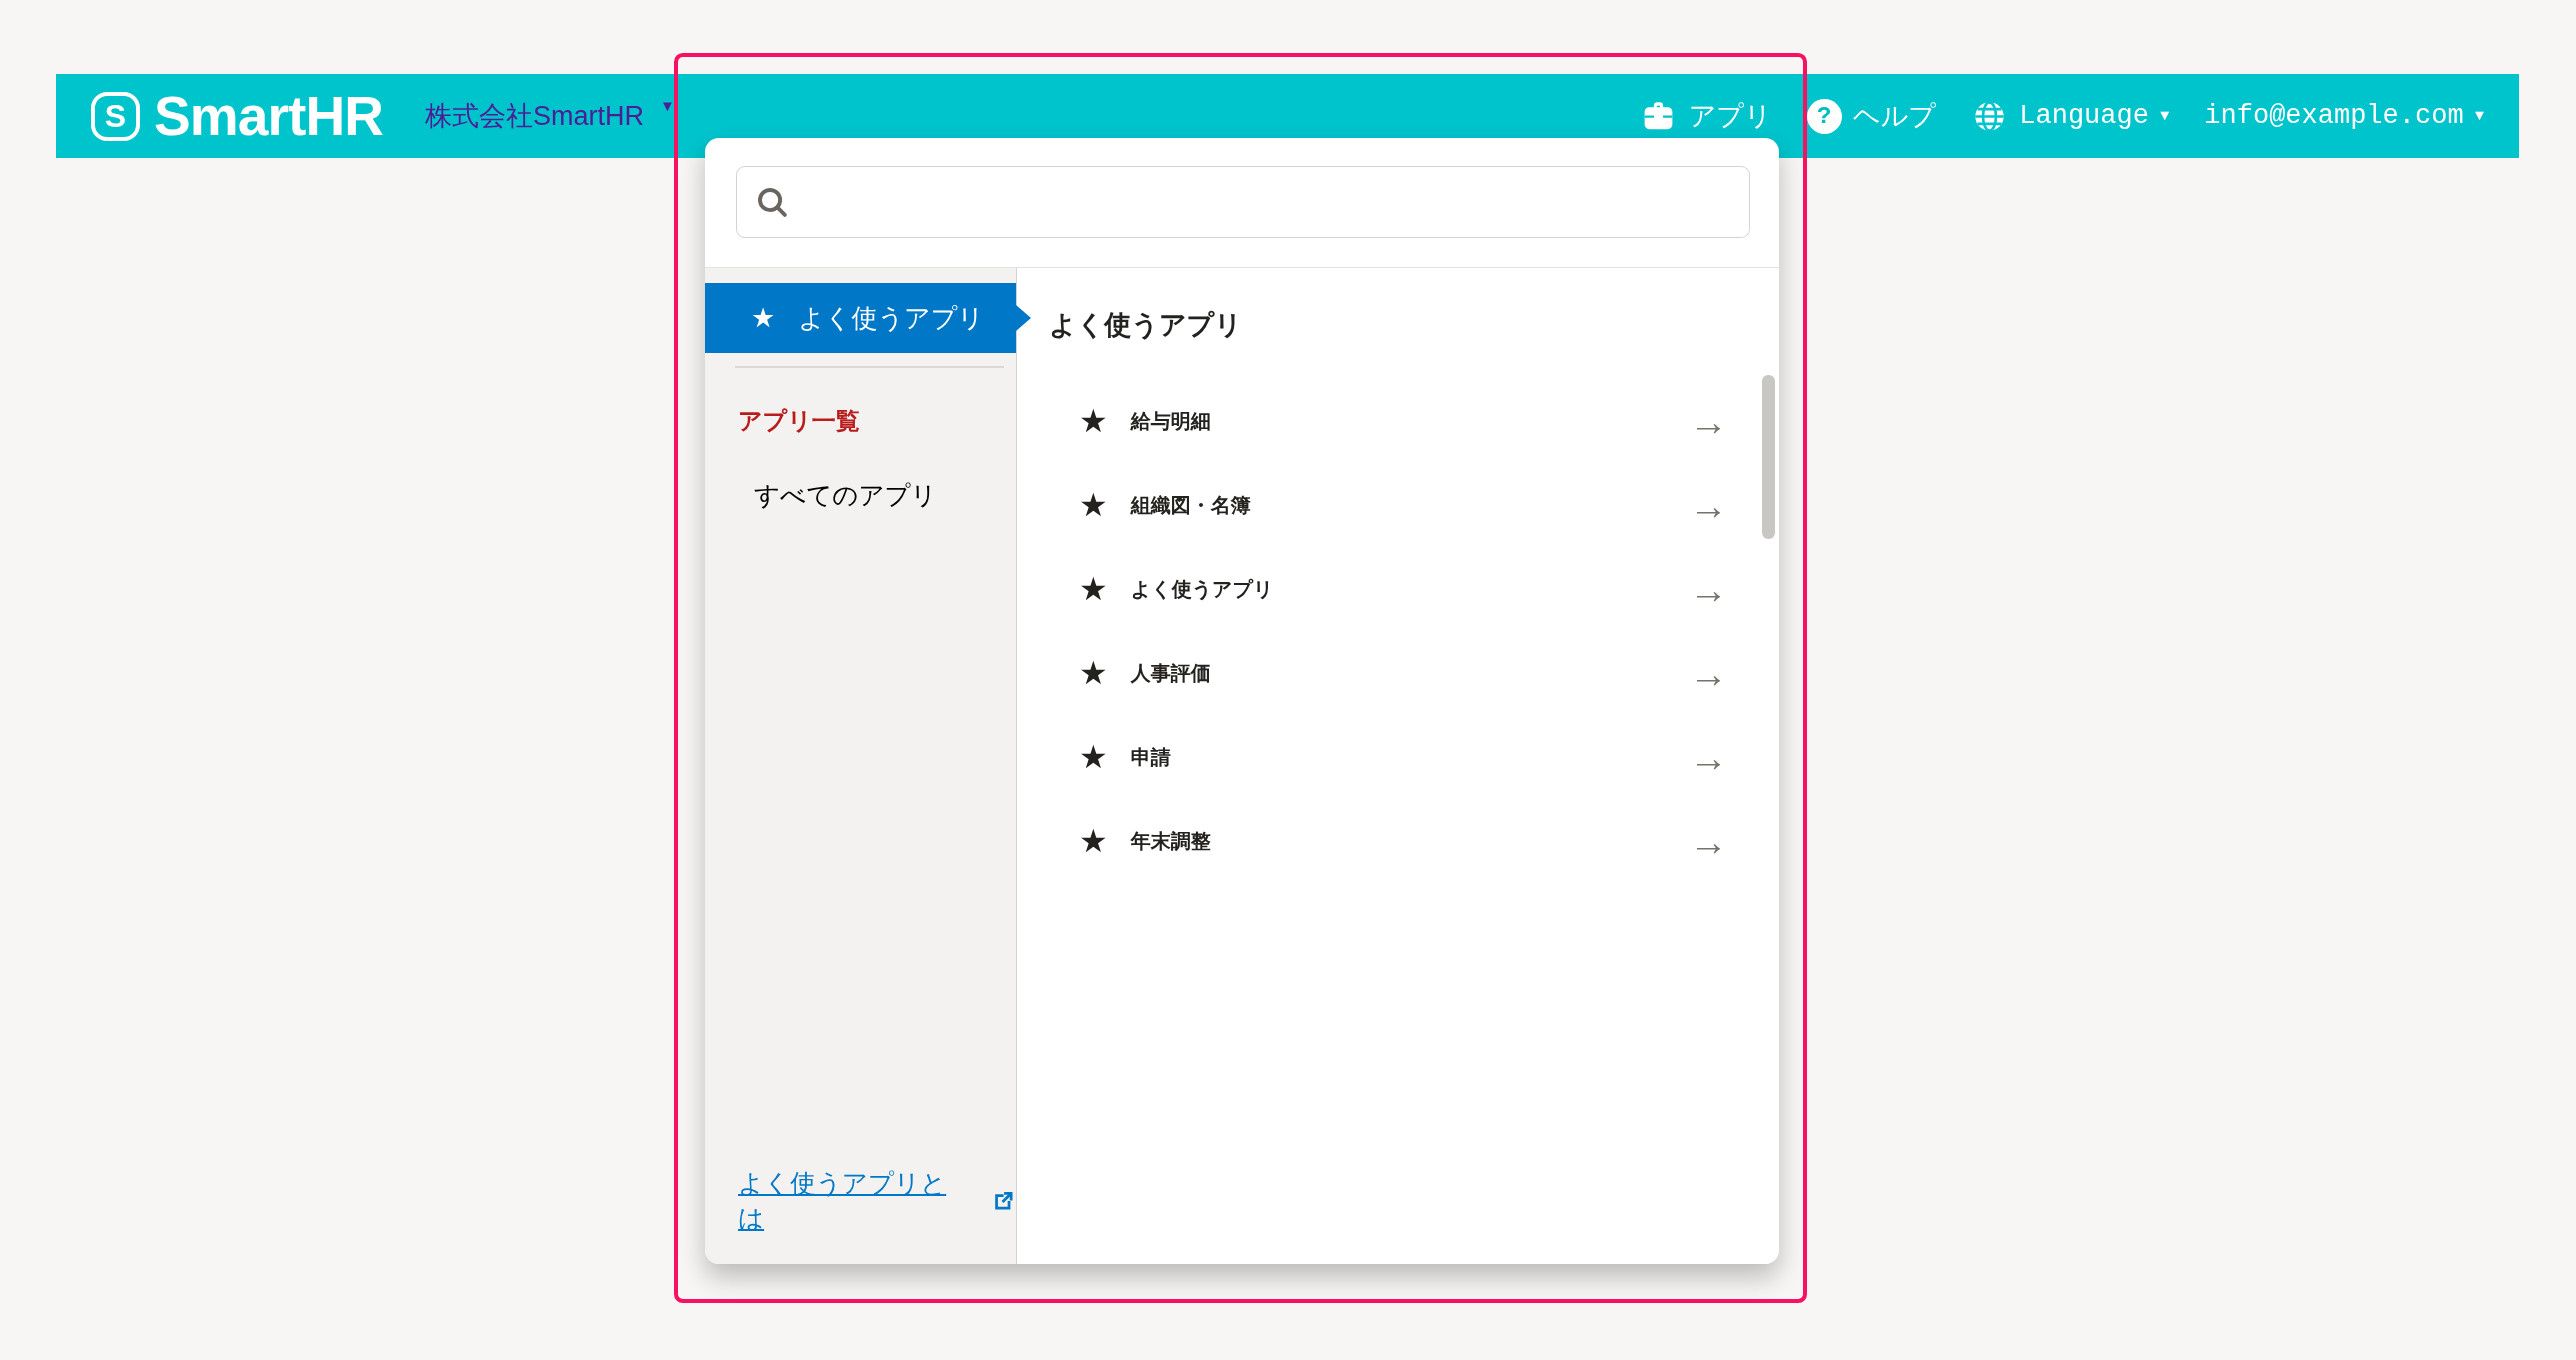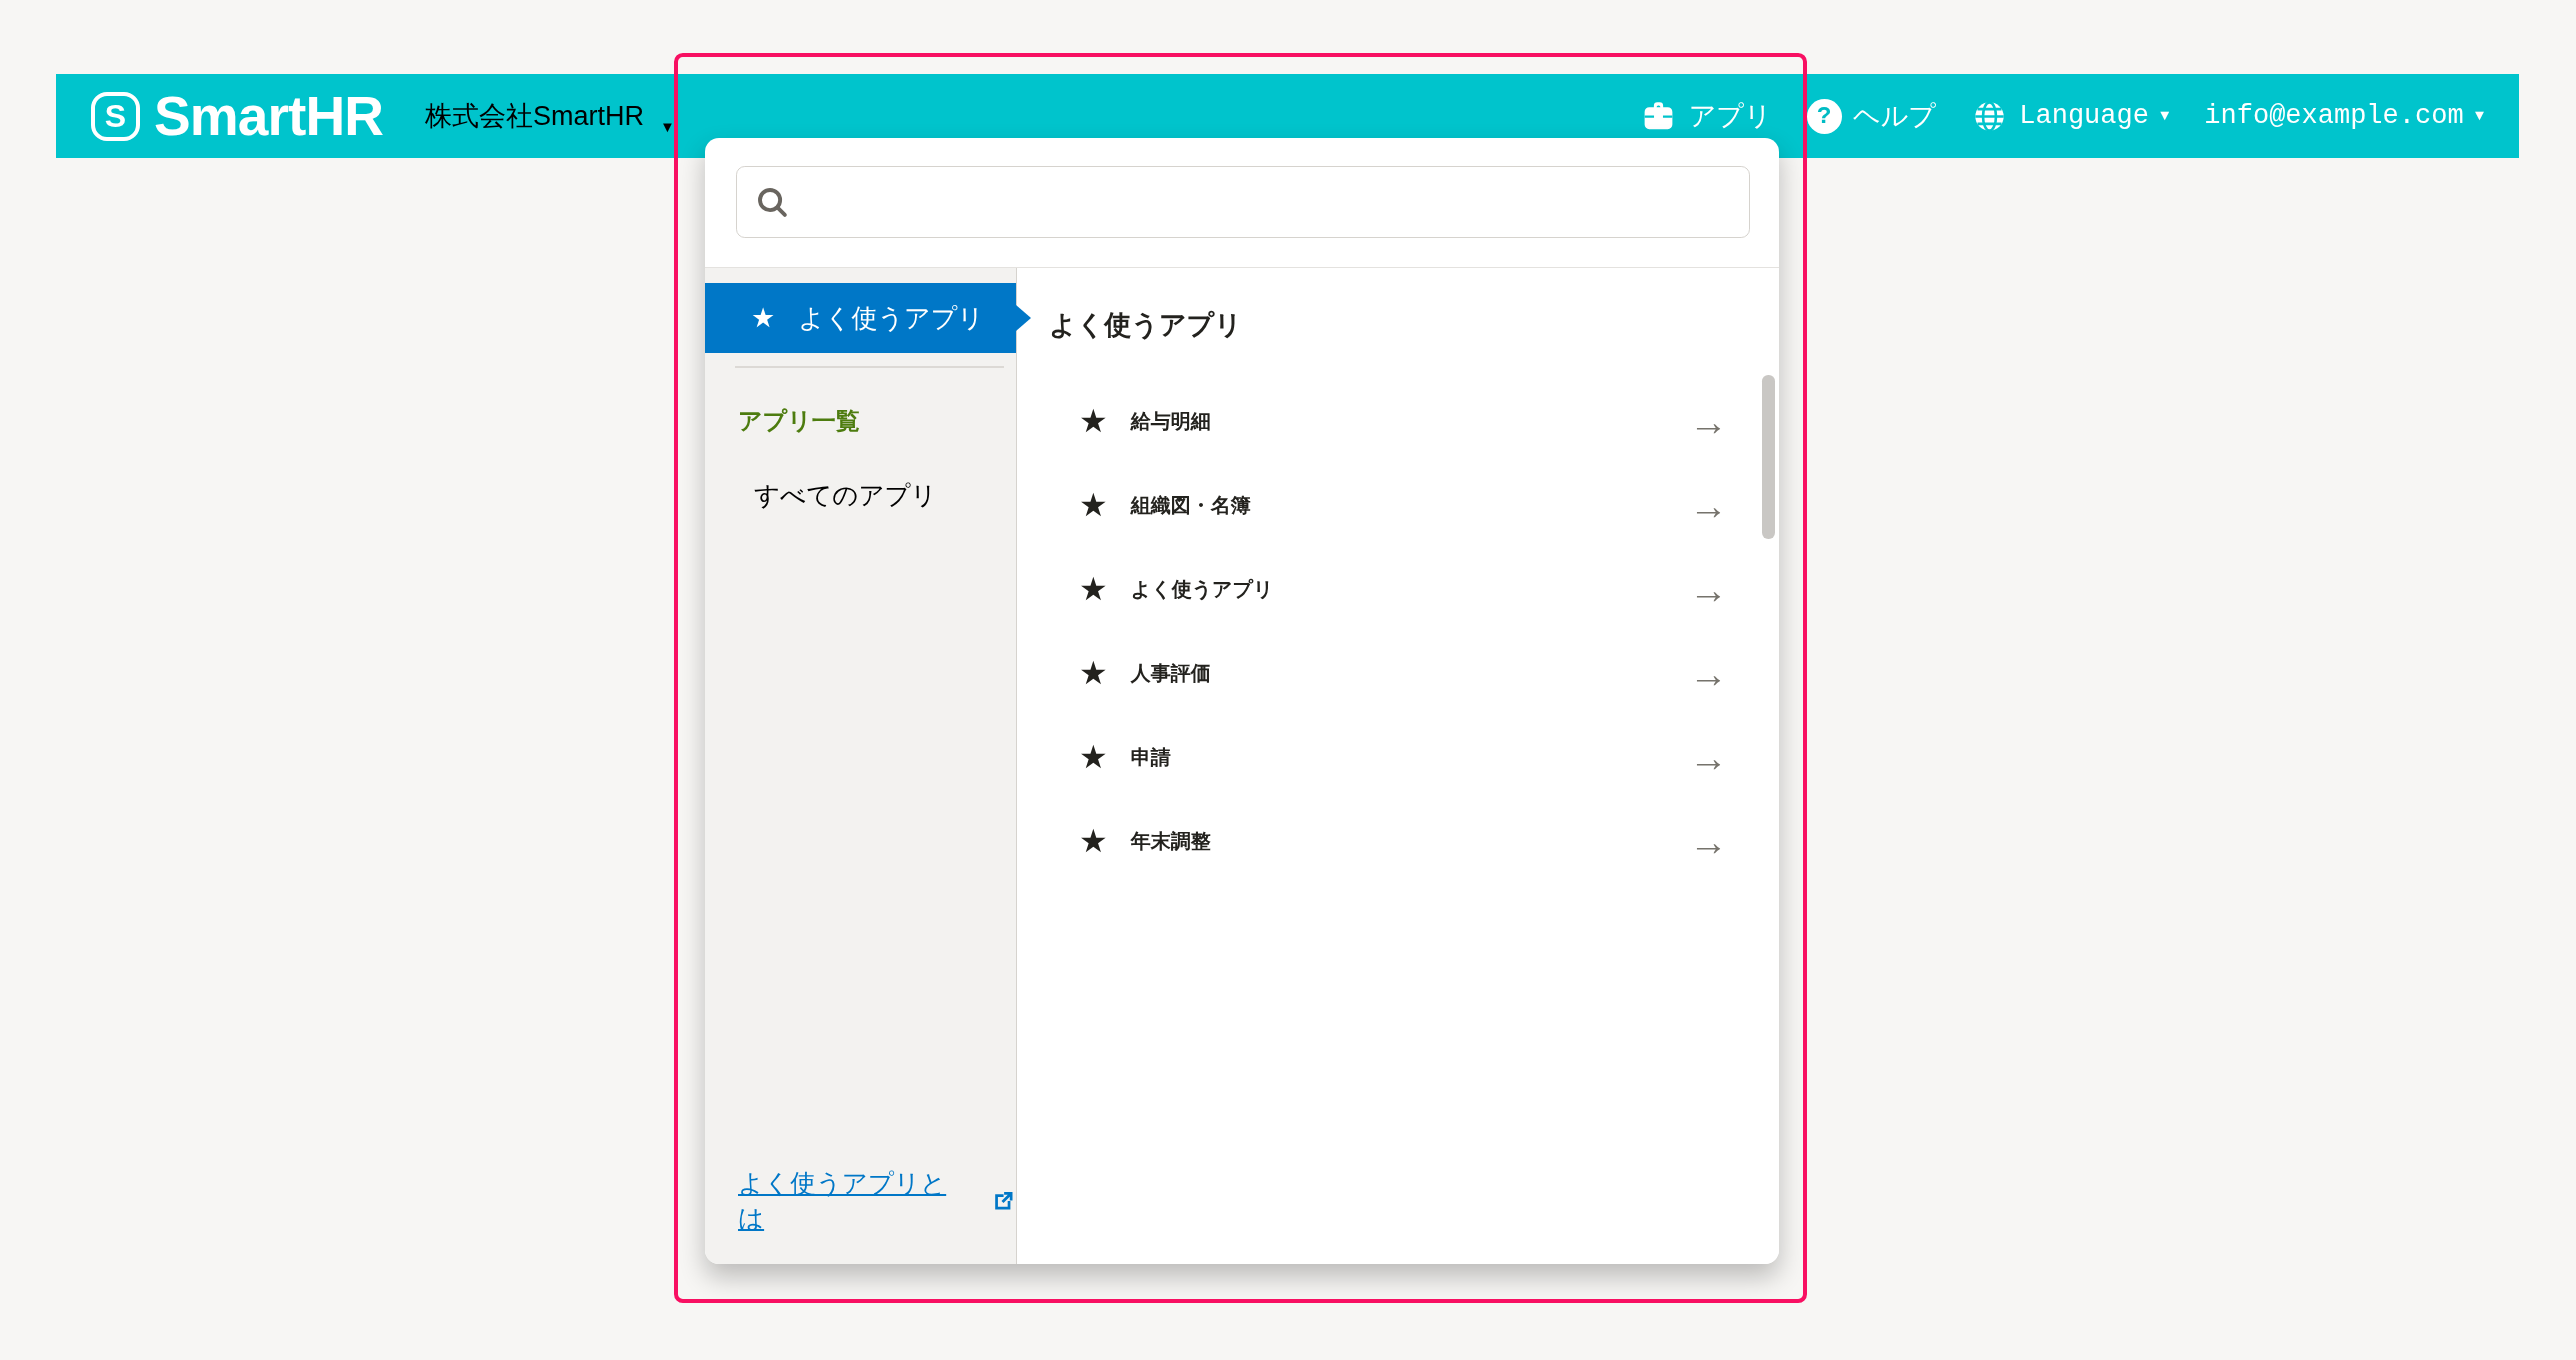--- a/index.html
+++ b/index.html
@@ -21,22 +21,22 @@
     z-index:1;
   }
   .brand { display:flex; align-items:center; gap:14px; }
   .logomark {
     width:49px; height:49px; border:4.4px solid #fff; border-radius:16px;
     display:grid; place-items:center;
     font-weight:bold; font-size:32px; line-height:1; color:#fff;
   }
   .logotext { font-weight:bold; font-size:55px; letter-spacing:-0.9px; }
   .company {
-    margin-left:42px; display:flex; align-items:flex-end; gap:16px;
-    font-size:27px; background:none; border:none; color:#000000;
+    margin-left:42px; display:flex; align-items:flex-start; gap:16px;
+    font-size:27px; background:none; border:none; color:#4c1d95;
   }
   .caret { font-size:15px; line-height:1; }
   .hnav { margin-left:auto; display:flex; align-items:center; gap:35px; }
   .nav-item {
     display:flex; align-items:center; gap:11.4px;
     font-size:27px; color:#fff; background:none; border:none;font-family:Liberation Mono, monospace;
   }
   .icon-help {
     width:35px; height:35px; border-radius:50%; background:#fff; color:#00bcc4;
     font-weight:bold; font-size:24px; display:grid; place-items:center;
@@ -75,21 +75,21 @@
     font-size:26px; position:relative; border:none; text-align:left; z-index:2;
   }
   .side-star { font-size:27px; line-height:1; }
   .sel-tip {
     position:absolute; right:-15px; top:50%; transform:translateY(-50%);
     width:0; height:0;
     border-top:13px solid transparent; border-bottom:13px solid transparent;
     border-left:15px solid #0077c7;
   }
   .side-divider { height:1.8px; background:#dcd9d5; margin:13px 12.3px 0 30px; }
-  .side-heading { margin:37px 0 0 33px; font-weight:bold; font-size:24px; color:#4d7c0f; }
+  .side-heading { margin:37px 0 0 33px; font-weight:bold; font-size:24px; color:#b91c1c; }
   .side-all {
     margin:41px 0 0 49px; font-size:25.5px; color:#000000;
     background:none; border:none; text-align:left; display:block;
   }
   .side-bottom { margin-top:auto; padding:0 0 28px 33px; }
   .about-link {
     color:#0077c7; font-size:25.5px; text-decoration:underline;
     display:inline-flex; align-items:center; gap:26px; cursor:pointer;
   }
   .ext-svg { width:26px; height:26px; display:block; }

